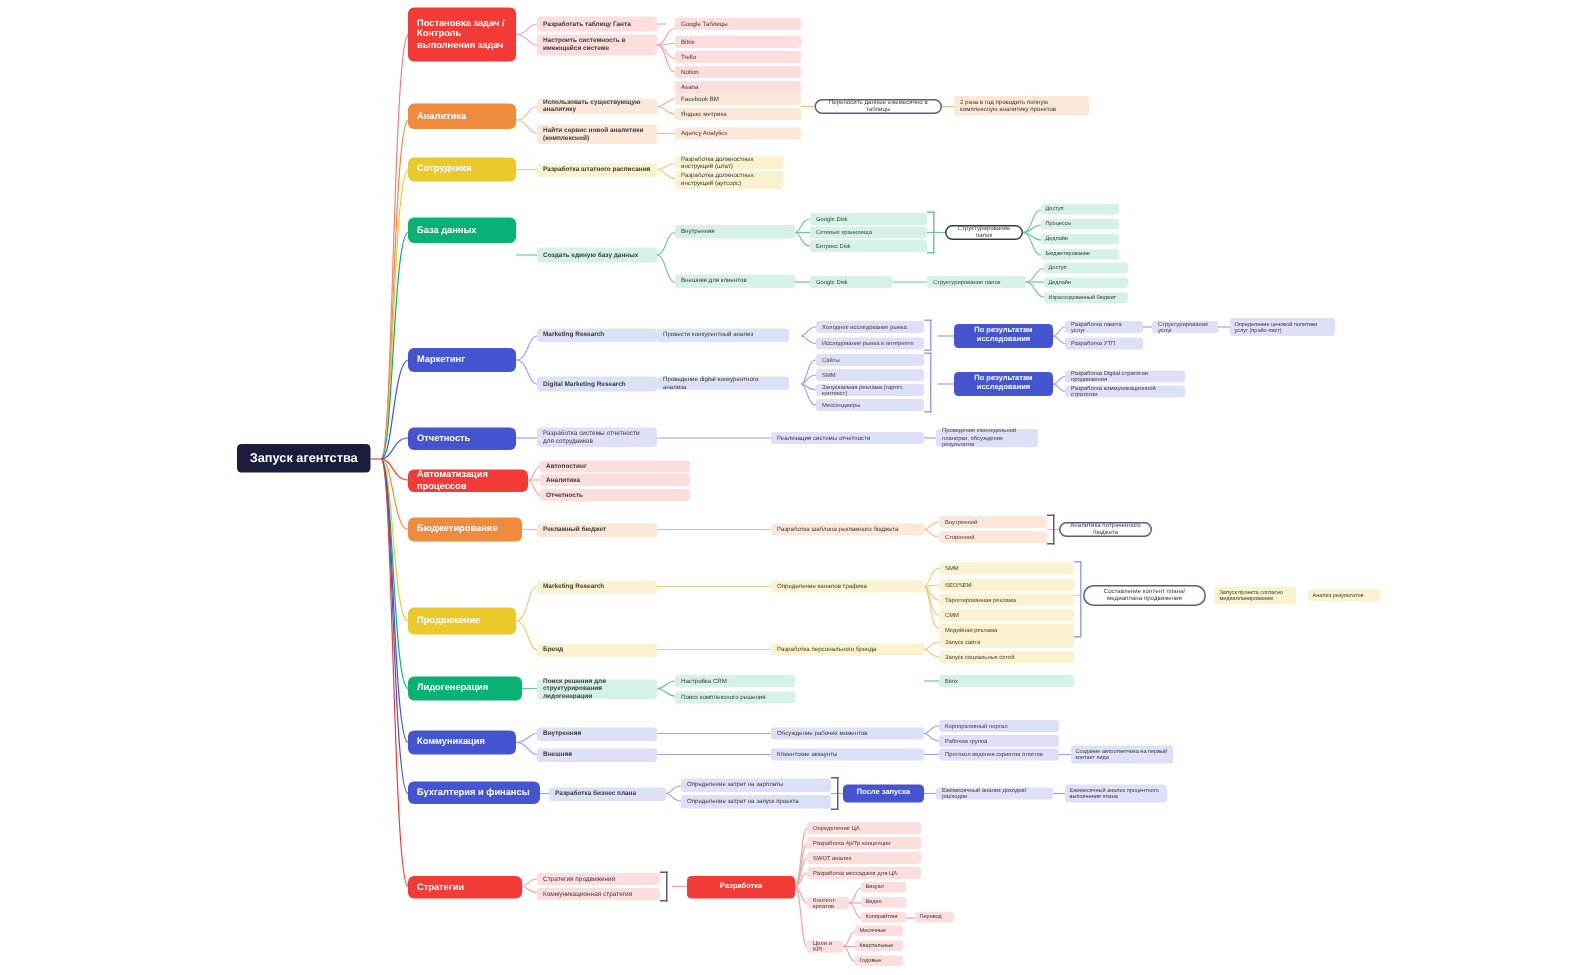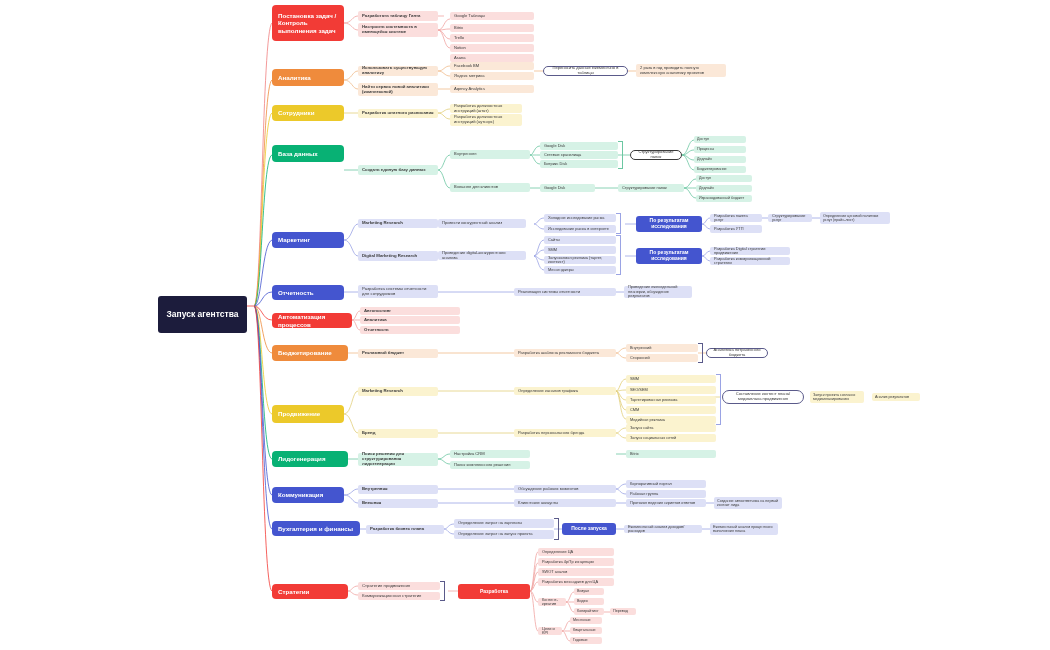--- a/index.html
+++ b/index.html
@@ -174,21 +174,21 @@
       <path d="M566 602 C570 602 570 592 574 592" stroke="#f0a5a2"></path>
       <path d="M566 602 C570 602 570 602 574 602" stroke="#f0a5a2"></path>
       <path d="M566 602 C570 602 570 612 574 612" stroke="#f0a5a2"></path>
       <path d="M604 612 L610 612" stroke="#f0a5a2"></path>
       <path d="M562 631 C566 631 566 621 570 621" stroke="#f0a5a2"></path>
       <path d="M562 631 C566 631 566 631 570 631" stroke="#f0a5a2"></path>
       <path d="M562 631 C566 631 566 641 570 641" stroke="#f0a5a2"></path>
     </g>
   </svg>
 
-  <div class="node root" style="left:158px;top:296px;width:89px;height:37px;">
+  <div class="node root" style="left:158px;top:296px;width:89px;height:19px;">
     <span>Запуск агентства</span>
   </div>
 
   <div class="node cat" style="left:272px;top:5px;width:72px;height:36px;background:#f23b36;">
     <span>Постановка задач / Контроль выполнения задач</span>
   </div>
   <div class="node l2 b" style="left:358px;top:11px;width:80px;height:10px;background:#fbdedd;">
     <span>Разработать таблицу Ганта</span>
   </div>
   <div class="node l2 b" style="left:358px;top:23px;width:80px;height:14px;background:#fbdedd;">

